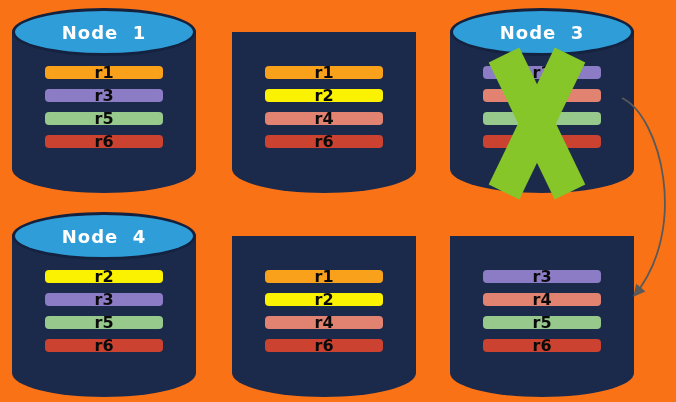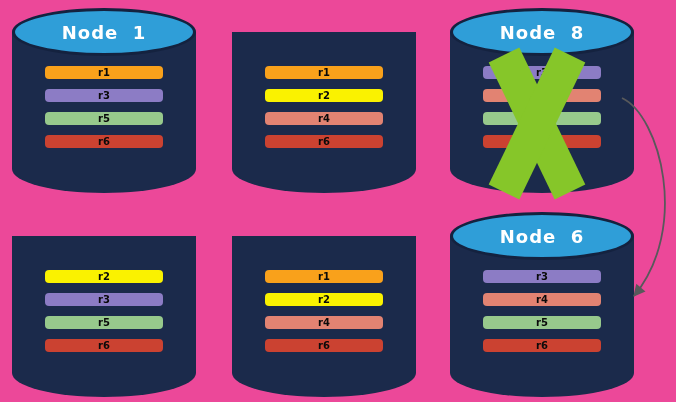--- a/index.html
+++ b/index.html
@@ -1,18 +1,18 @@
 <!DOCTYPE html>
 <html style="--cyl-body: #1B2A4B; --cyl-top: #2F9ED8; --cyl-edge: #14223F; --x-mark: #86C629; --arrow: #58595B; --title-text: #FFFFFF; --bar-text: #0A0A0A;"><head>
 <meta charset="utf-8">
 <style>
   html,body { margin:0; padding:0; background:#ffffff; }
   .stage {
     position:relative; width:676px; height:402px; overflow:hidden;
-    background:#ec4899;
+    background:#f97316;
     font-family:"DejaVu Sans","Liberation Sans",sans-serif;
   }
   .node { position:absolute; width:184px; height:185px; }
   .cyl-body {
     position:absolute; top:24px; left:0; right:0; bottom:0;
     background:var(--cyl-body,#1B2A4B);
     border-radius:0 0 50% 50% / 0 0 24px 24px;
   }
   .cyl-top {
     position:absolute; top:0; left:0; width:184px; height:48px;
@@ -24,21 +24,21 @@
     z-index:1;
   }
   .node-title {
     color:var(--title-text,#fff); font-weight:bold; font-size:18px;
     letter-spacing:1px; white-space:pre; padding-top:1px;
   }
   .bars { position:absolute; top:58px; left:33px; width:118px; z-index:1; }
   .bar {
     height:13px; margin-bottom:10px; border-radius:4px;
     display:flex; align-items:center; justify-content:center;
-    font-size:10px; font-weight:bold; line-height:13px;
+    font-size:16px; font-weight:bold; line-height:13px;
     color:var(--bar-text,#0A0A0A);
   }
   .x-mark { position:absolute; left:482px; top:46px; width:110px; height:155px; z-index:3; }
   .x-mark line { stroke:var(--x-mark,#86C629); stroke-width:34; stroke-linecap:butt; }
   .failover-arrow { position:absolute; left:598px; top:78px; width:78px; height:240px; overflow:visible; z-index:2; }
   .arrow-line { fill:none; stroke:var(--arrow,#58595B); stroke-width:1.8; }
   .arrow-head { fill:var(--arrow,#58595B); stroke:none; }
 </style>
 </head>
 <body>
@@ -64,55 +64,55 @@
       <div class="bar" style="background-color: rgb(249, 161, 27);">r1</div>
       <div class="bar" style="background-color: rgb(250, 242, 0);">r2</div>
       <div class="bar" style="background-color: rgb(226, 131, 114);">r4</div>
       <div class="bar" style="background-color: rgb(203, 66, 49);">r6</div>
     </div>
   </div>
 
   <div class="node" style="left:450px; top:8px;">
     <div class="cyl-body"></div>
     <div class="cyl-top">
-      <span class="node-title">Node  8</span>
+      <span class="node-title">Node  3</span>
     </div>
     <div class="bars">
       <div class="bar" style="background-color: rgb(140, 124, 197);">r3</div>
       <div class="bar" style="background-color: rgb(226, 131, 114);">r4</div>
       <div class="bar" style="background-color: rgb(151, 201, 140);">r5</div>
       <div class="bar" style="background-color: rgb(203, 66, 49);">r6</div>
     </div>
   </div>
 
   <div class="node" style="left:12px; top:212px;">
     <div class="cyl-body"></div>
+    <div class="cyl-top">
+      <span class="node-title">Node  4</span>
+    </div>
     <div class="bars">
       <div class="bar" style="background-color: rgb(250, 242, 0);">r2</div>
       <div class="bar" style="background-color: rgb(140, 124, 197);">r3</div>
       <div class="bar" style="background-color: rgb(151, 201, 140);">r5</div>
       <div class="bar" style="background-color: rgb(203, 66, 49);">r6</div>
     </div>
   </div>
 
   <div class="node" style="left:232px; top:212px;">
     <div class="cyl-body"></div>
     <div class="bars">
       <div class="bar" style="background-color: rgb(249, 161, 27);">r1</div>
       <div class="bar" style="background-color: rgb(250, 242, 0);">r2</div>
       <div class="bar" style="background-color: rgb(226, 131, 114);">r4</div>
       <div class="bar" style="background-color: rgb(203, 66, 49);">r6</div>
     </div>
   </div>
 
   <div class="node" style="left:450px; top:212px;">
     <div class="cyl-body"></div>
-    <div class="cyl-top">
-      <span class="node-title">Node  6</span>
-    </div>
     <div class="bars">
       <div class="bar" style="background-color: rgb(140, 124, 197);">r3</div>
       <div class="bar" style="background-color: rgb(226, 131, 114);">r4</div>
       <div class="bar" style="background-color: rgb(151, 201, 140);">r5</div>
       <div class="bar" style="background-color: rgb(203, 66, 49);">r6</div>
     </div>
   </div>
 
   <svg class="x-mark" viewBox="0 0 110 155" aria-hidden="true">
     <line x1="22" y1="9" x2="88" y2="146"></line>

